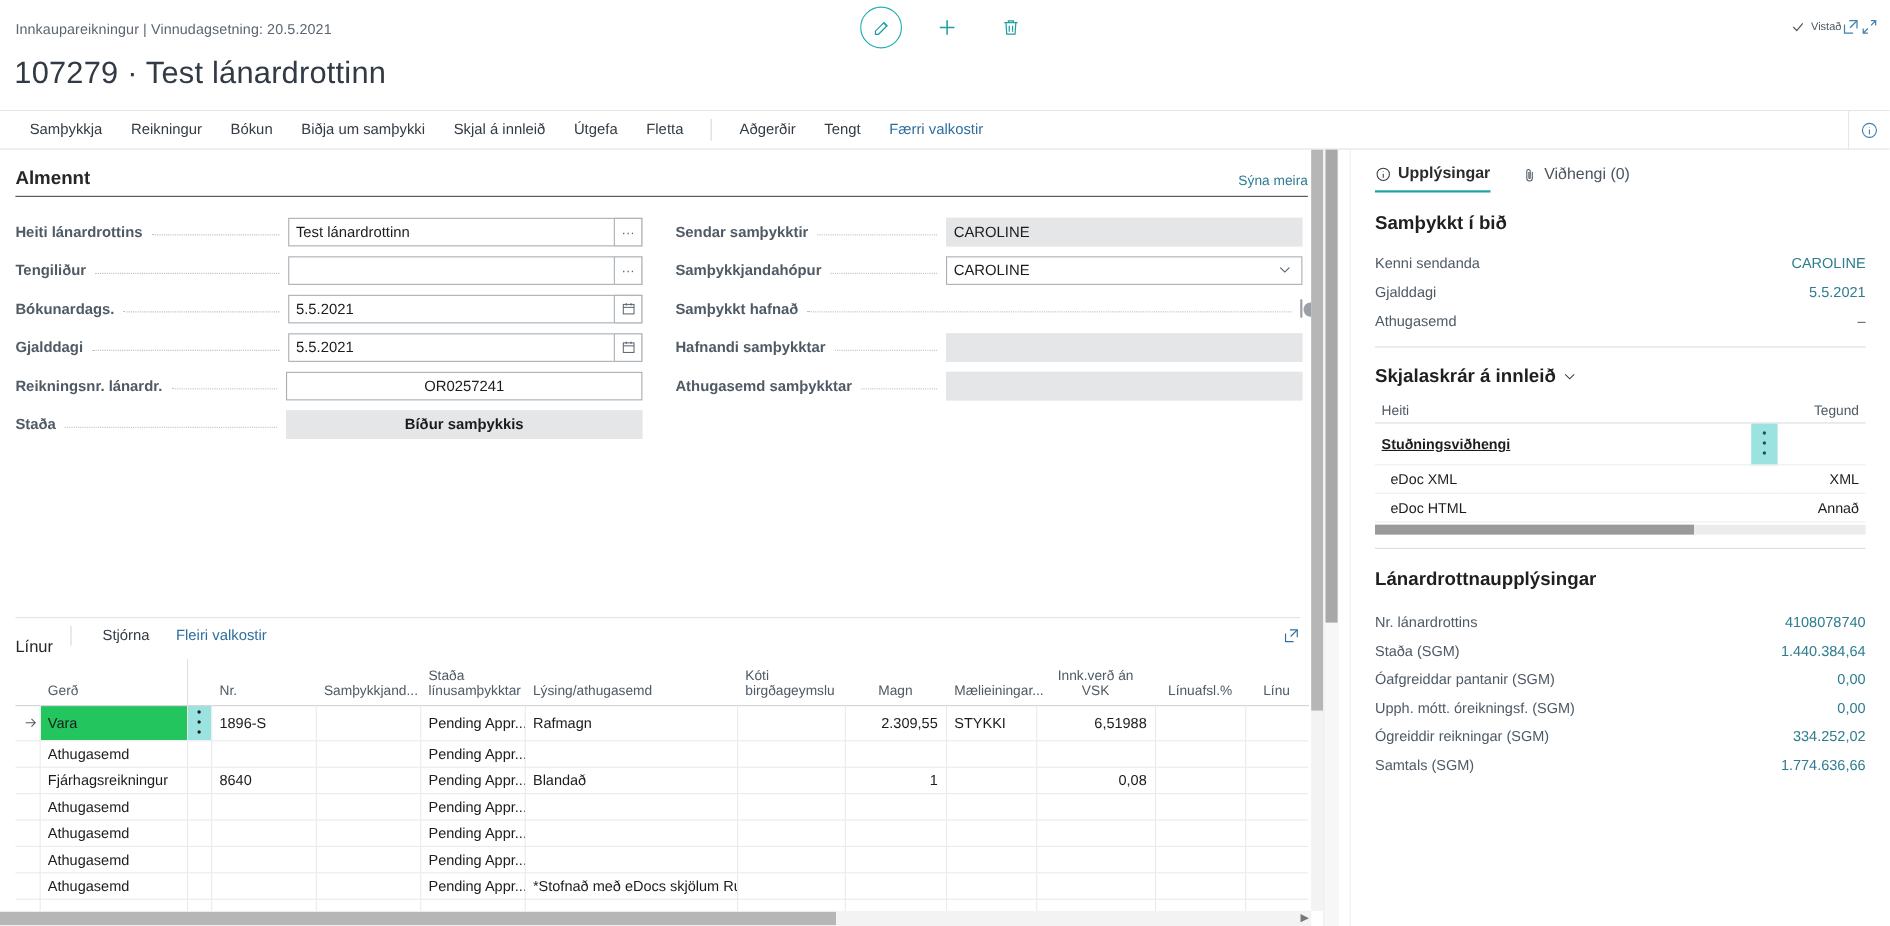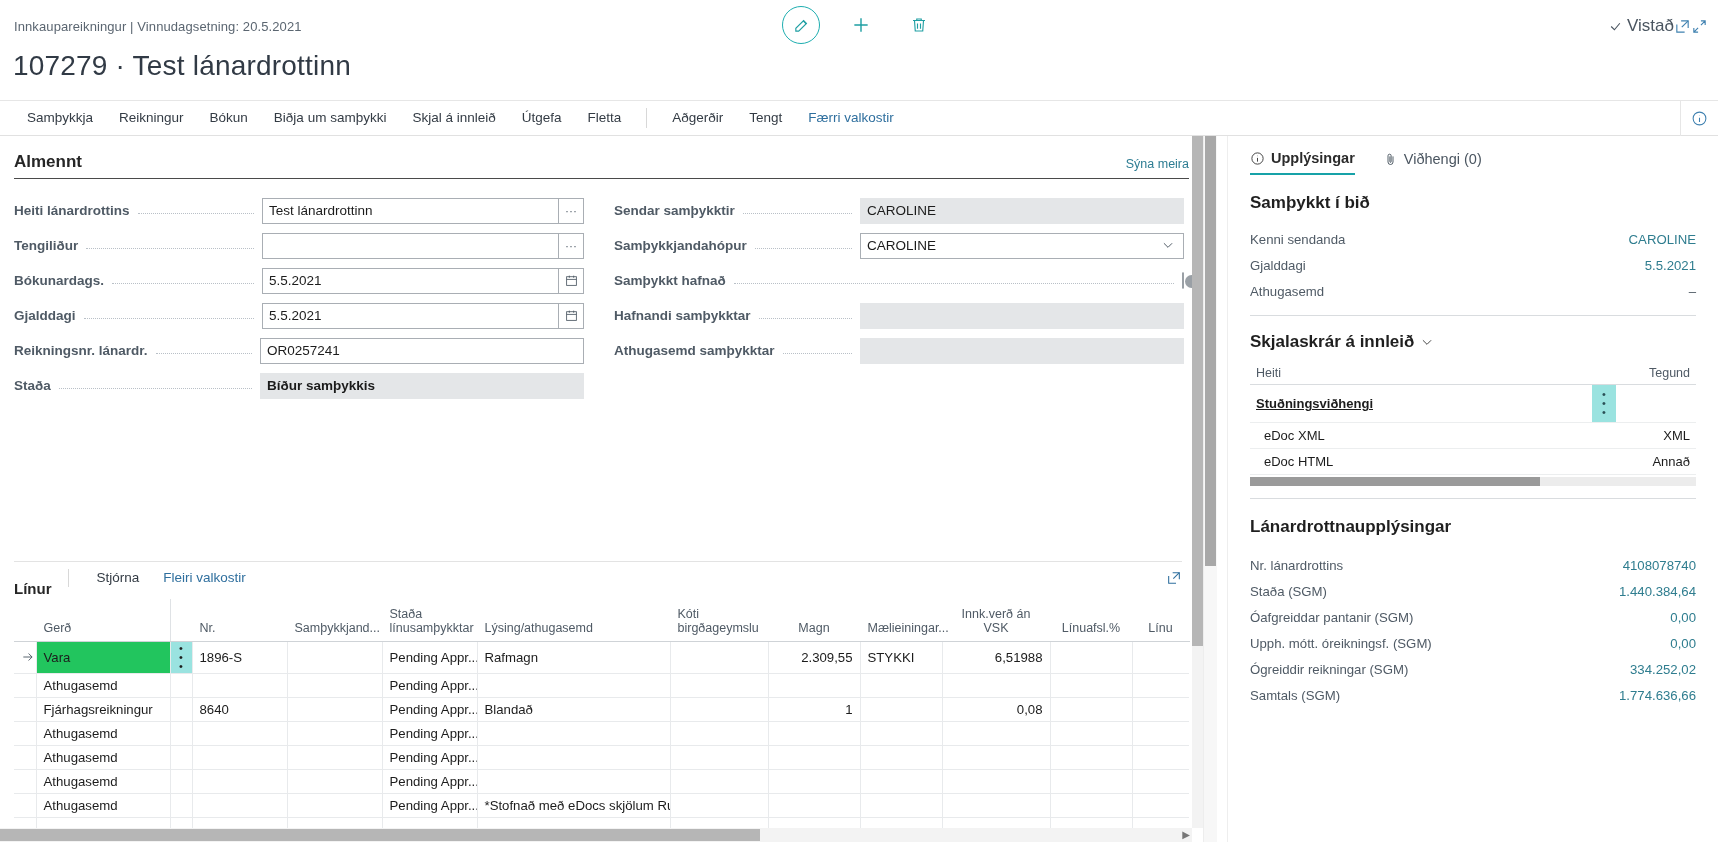--- a/index.html
+++ b/index.html
@@ -33,21 +33,21 @@
     border:1.4px solid #1eaeb0; display:flex; align-items:center; justify-content:center;
     color:#1e9fa3; background:#fff;
   }
   .plain-btn {
     width:34px; height:34px; display:flex; align-items:center; justify-content:center;
     color:#1e9fa3; background:transparent; border:none;
   }
   .right-actions {
     position:absolute; right:10px; top:16px;
     display:flex; align-items:center; 
-    color:#4a5560; font-size:17px;
+    color:#4a5560; font-size:10px;
   }
   .right-actions .lbl { display:flex; align-items:center; gap:5px; }
   .ic { display:inline-flex; align-items:center; justify-content:center; color:#3f81b0; }
 
   
   .ribbon {
     position:relative; height:36px; border-top:1px solid #e6e6e6; border-bottom:1px solid #e1e1e1;
     display:flex; align-items:center; padding-left:14px; gap:0;
   }
   .ribbon .item {
@@ -102,21 +102,21 @@
   .flabel {
     font-size:13.5px; color:#4f5a65; white-space:nowrap; flex:0 0 auto;font-weight:bold;
   }
   .fdots { flex:1 1 auto; border-bottom:1.5px dotted #b9c0c7; margin:0 8px 4px 8px; height:10px; }
   .fctrl { flex:0 0 auto; }
   .inp {
     width:322px; height:26px; border:1px solid #a9aeb4; background:#fff;
     display:flex; align-items:center; padding:0 6px; font-size:13.5px; color:#1c1c1c;
     position:relative;
   }
-  .inp.wide { width:324px; }
+  .inp.wide { width:324px;justify-content:center; }
   .inp .btn-box {
     position:absolute; right:-1px; top:-1px; width:26px; height:26px;
     border:1px solid #a9aeb4; background:#fff;
     display:flex; align-items:center; justify-content:center; color:#5b6671; font-size:12px;
   }
   .inp.ro-status { background:#e4e6e8; border:1px solid #e4e6e8; font-weight:700; color:#1b1b1b; }
   .inp.gray-b { background:#e4e6e8; border:1px solid #e4e6e8; width:324px; }
   .select {
     width:324px; height:26px; border:1px solid #a9aeb4; background:#fff;
     display:flex; align-items:center; padding:0 6px; font-size:13.5px; color:#1c1c1c;
@@ -129,21 +129,21 @@
   }
   .toggle .knob {
     position:absolute; left:2px; top:2px; width:13px; height:13px; border-radius:50%; background:#9aa0a6;
   }
 
   
   .lines-bar {
     position:absolute; left:14px; top:425px; width:1168px; height:32px;
     border-top:1px solid #e3e3e3; display:flex; align-items:center; gap:0;
   }
-  .lines-bar .title { font-size:15px; font-weight:700; color:#262626; padding-right:16px;margin-top:22px;}
+  .lines-bar .title { font-size:15px; font-weight:400; color:#262626; padding-right:16px;margin-top:22px;}
   .lines-bar .vsep { width:1px; height:18px; background:#d8d8d8; margin-right:16px; }
   .lines-bar .item { font-size:13.5px; color:#333b44; padding:0 12px; }
   .lines-bar .item.link { color:#2f6f9e; }
   .lines-bar .expand { margin-left:auto; color:#2f6f9e; display:flex; align-items:center; }
 
   table.grid {
     position:absolute; left:14px; top:463px; width:1175px;
     border-collapse:collapse; table-layout:fixed; font-size:13.2px;
   }
   table.grid th {

